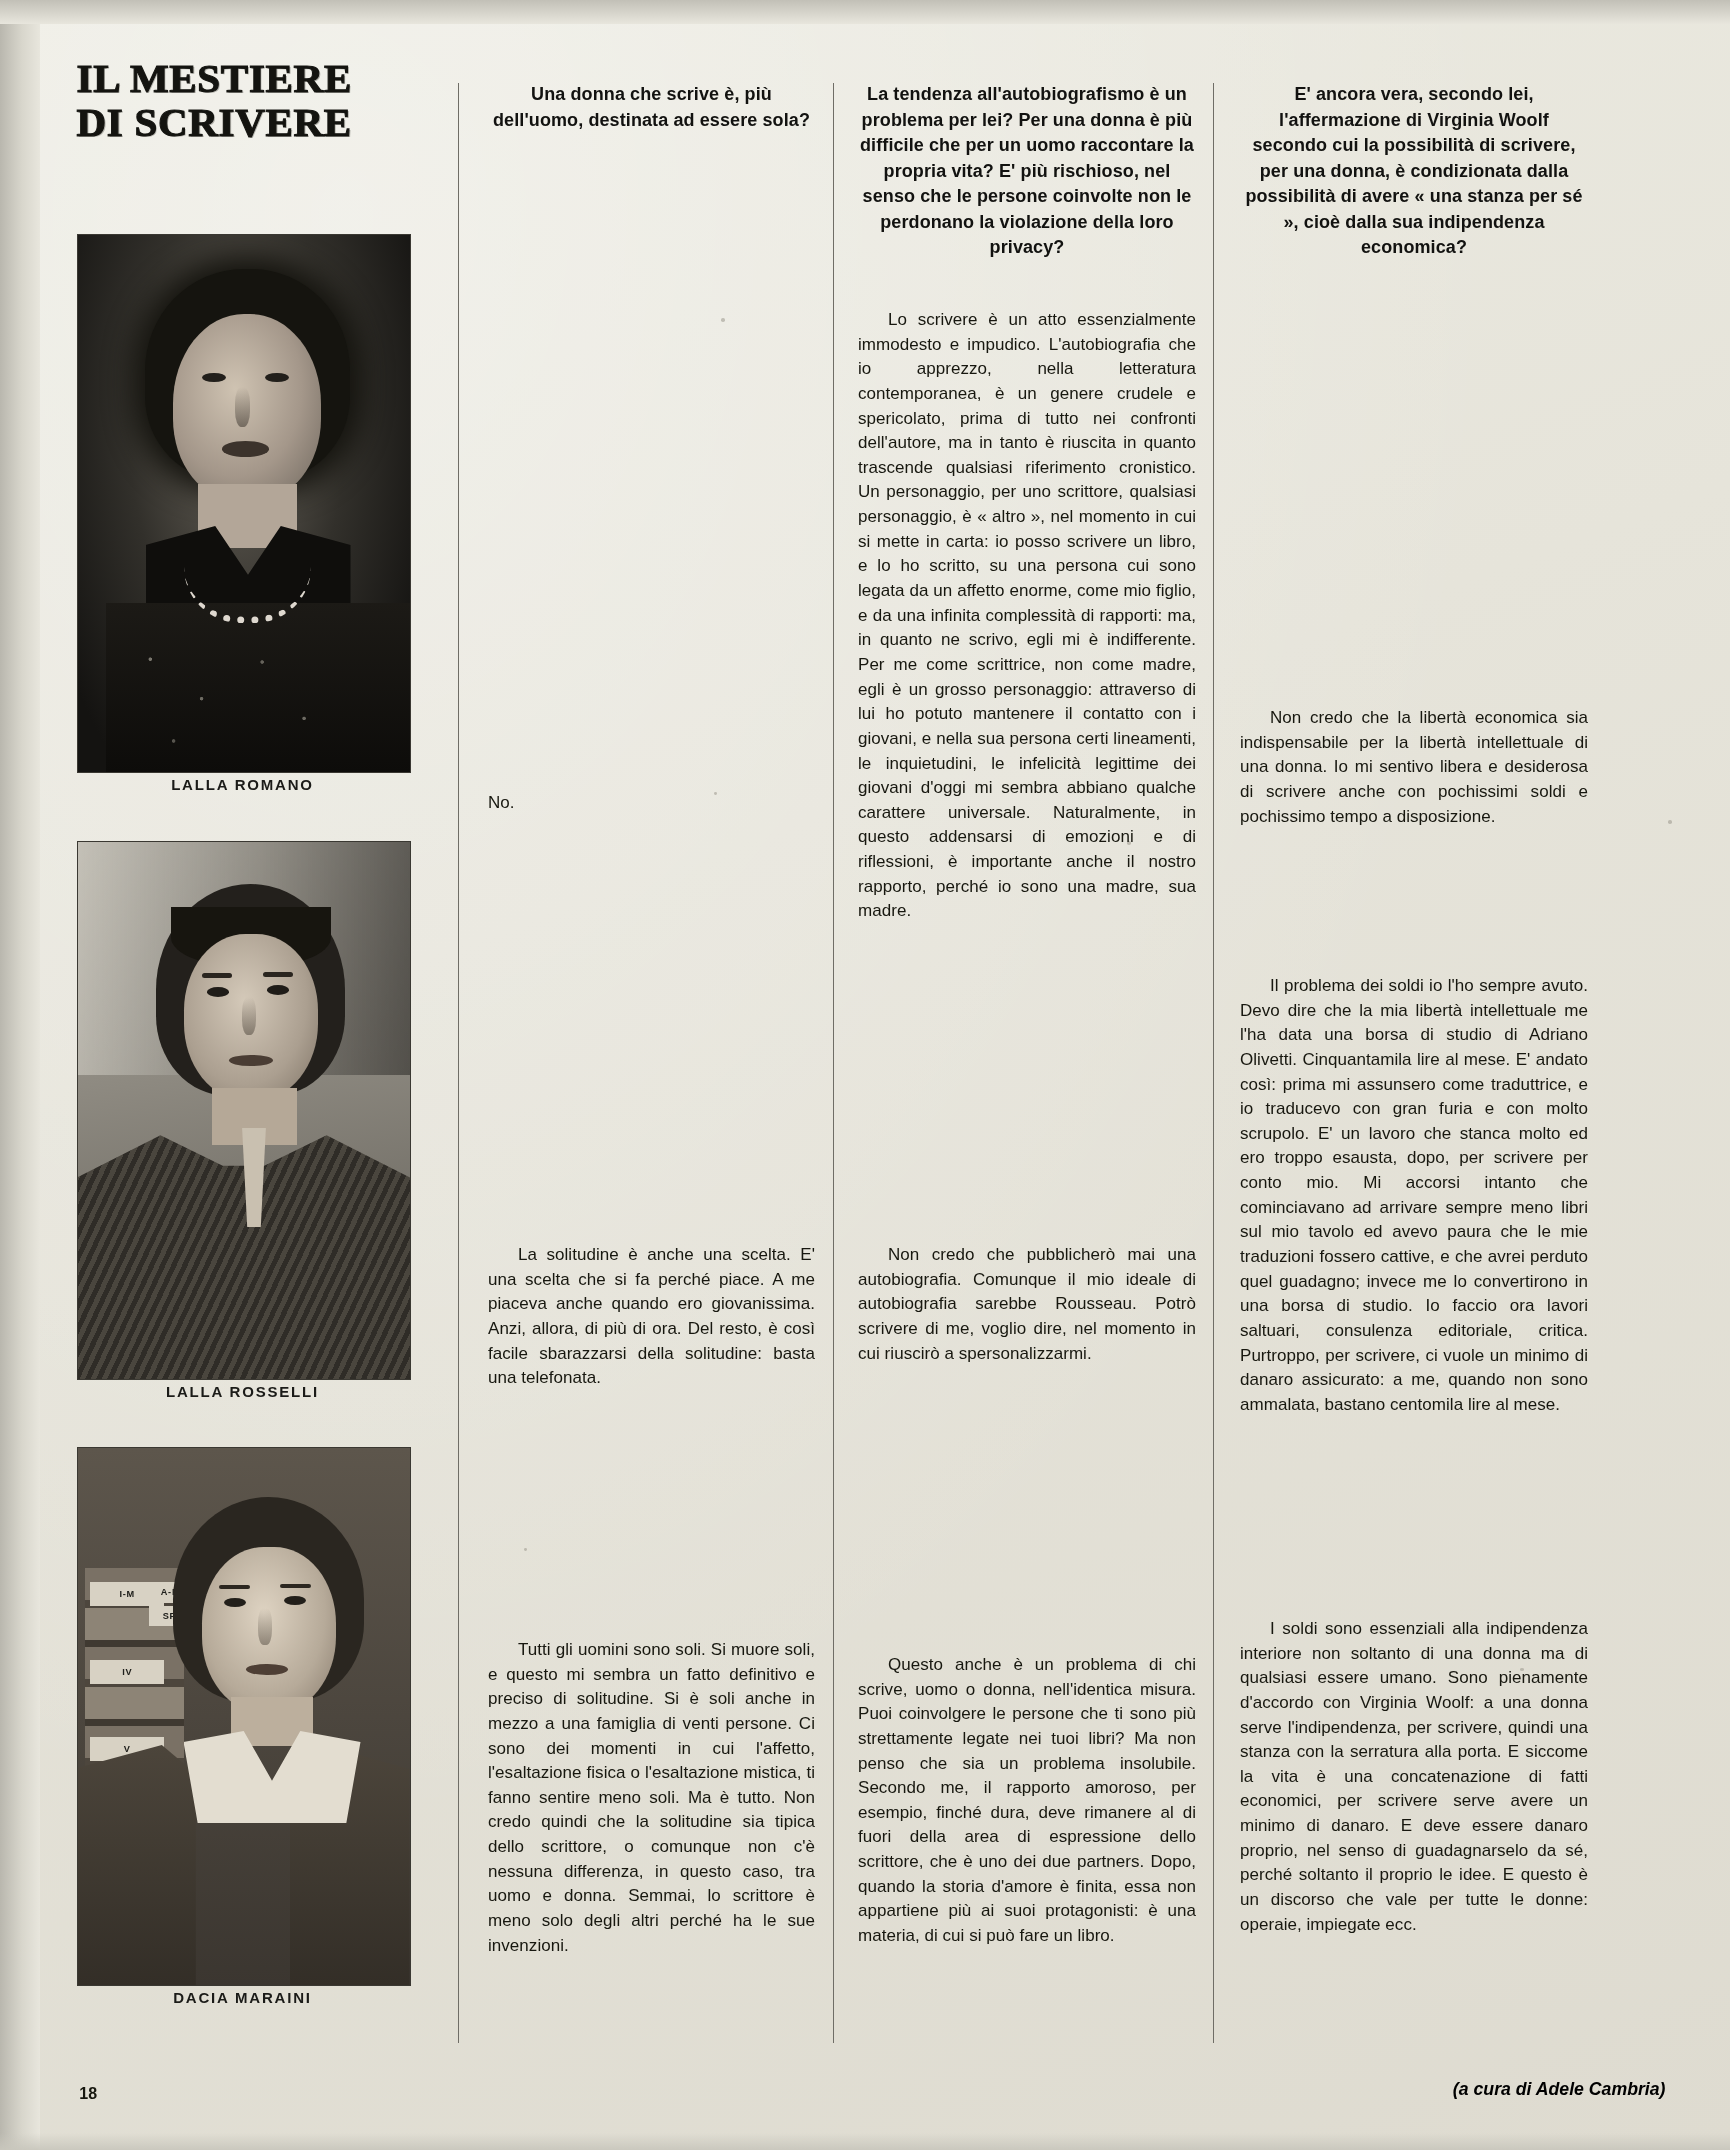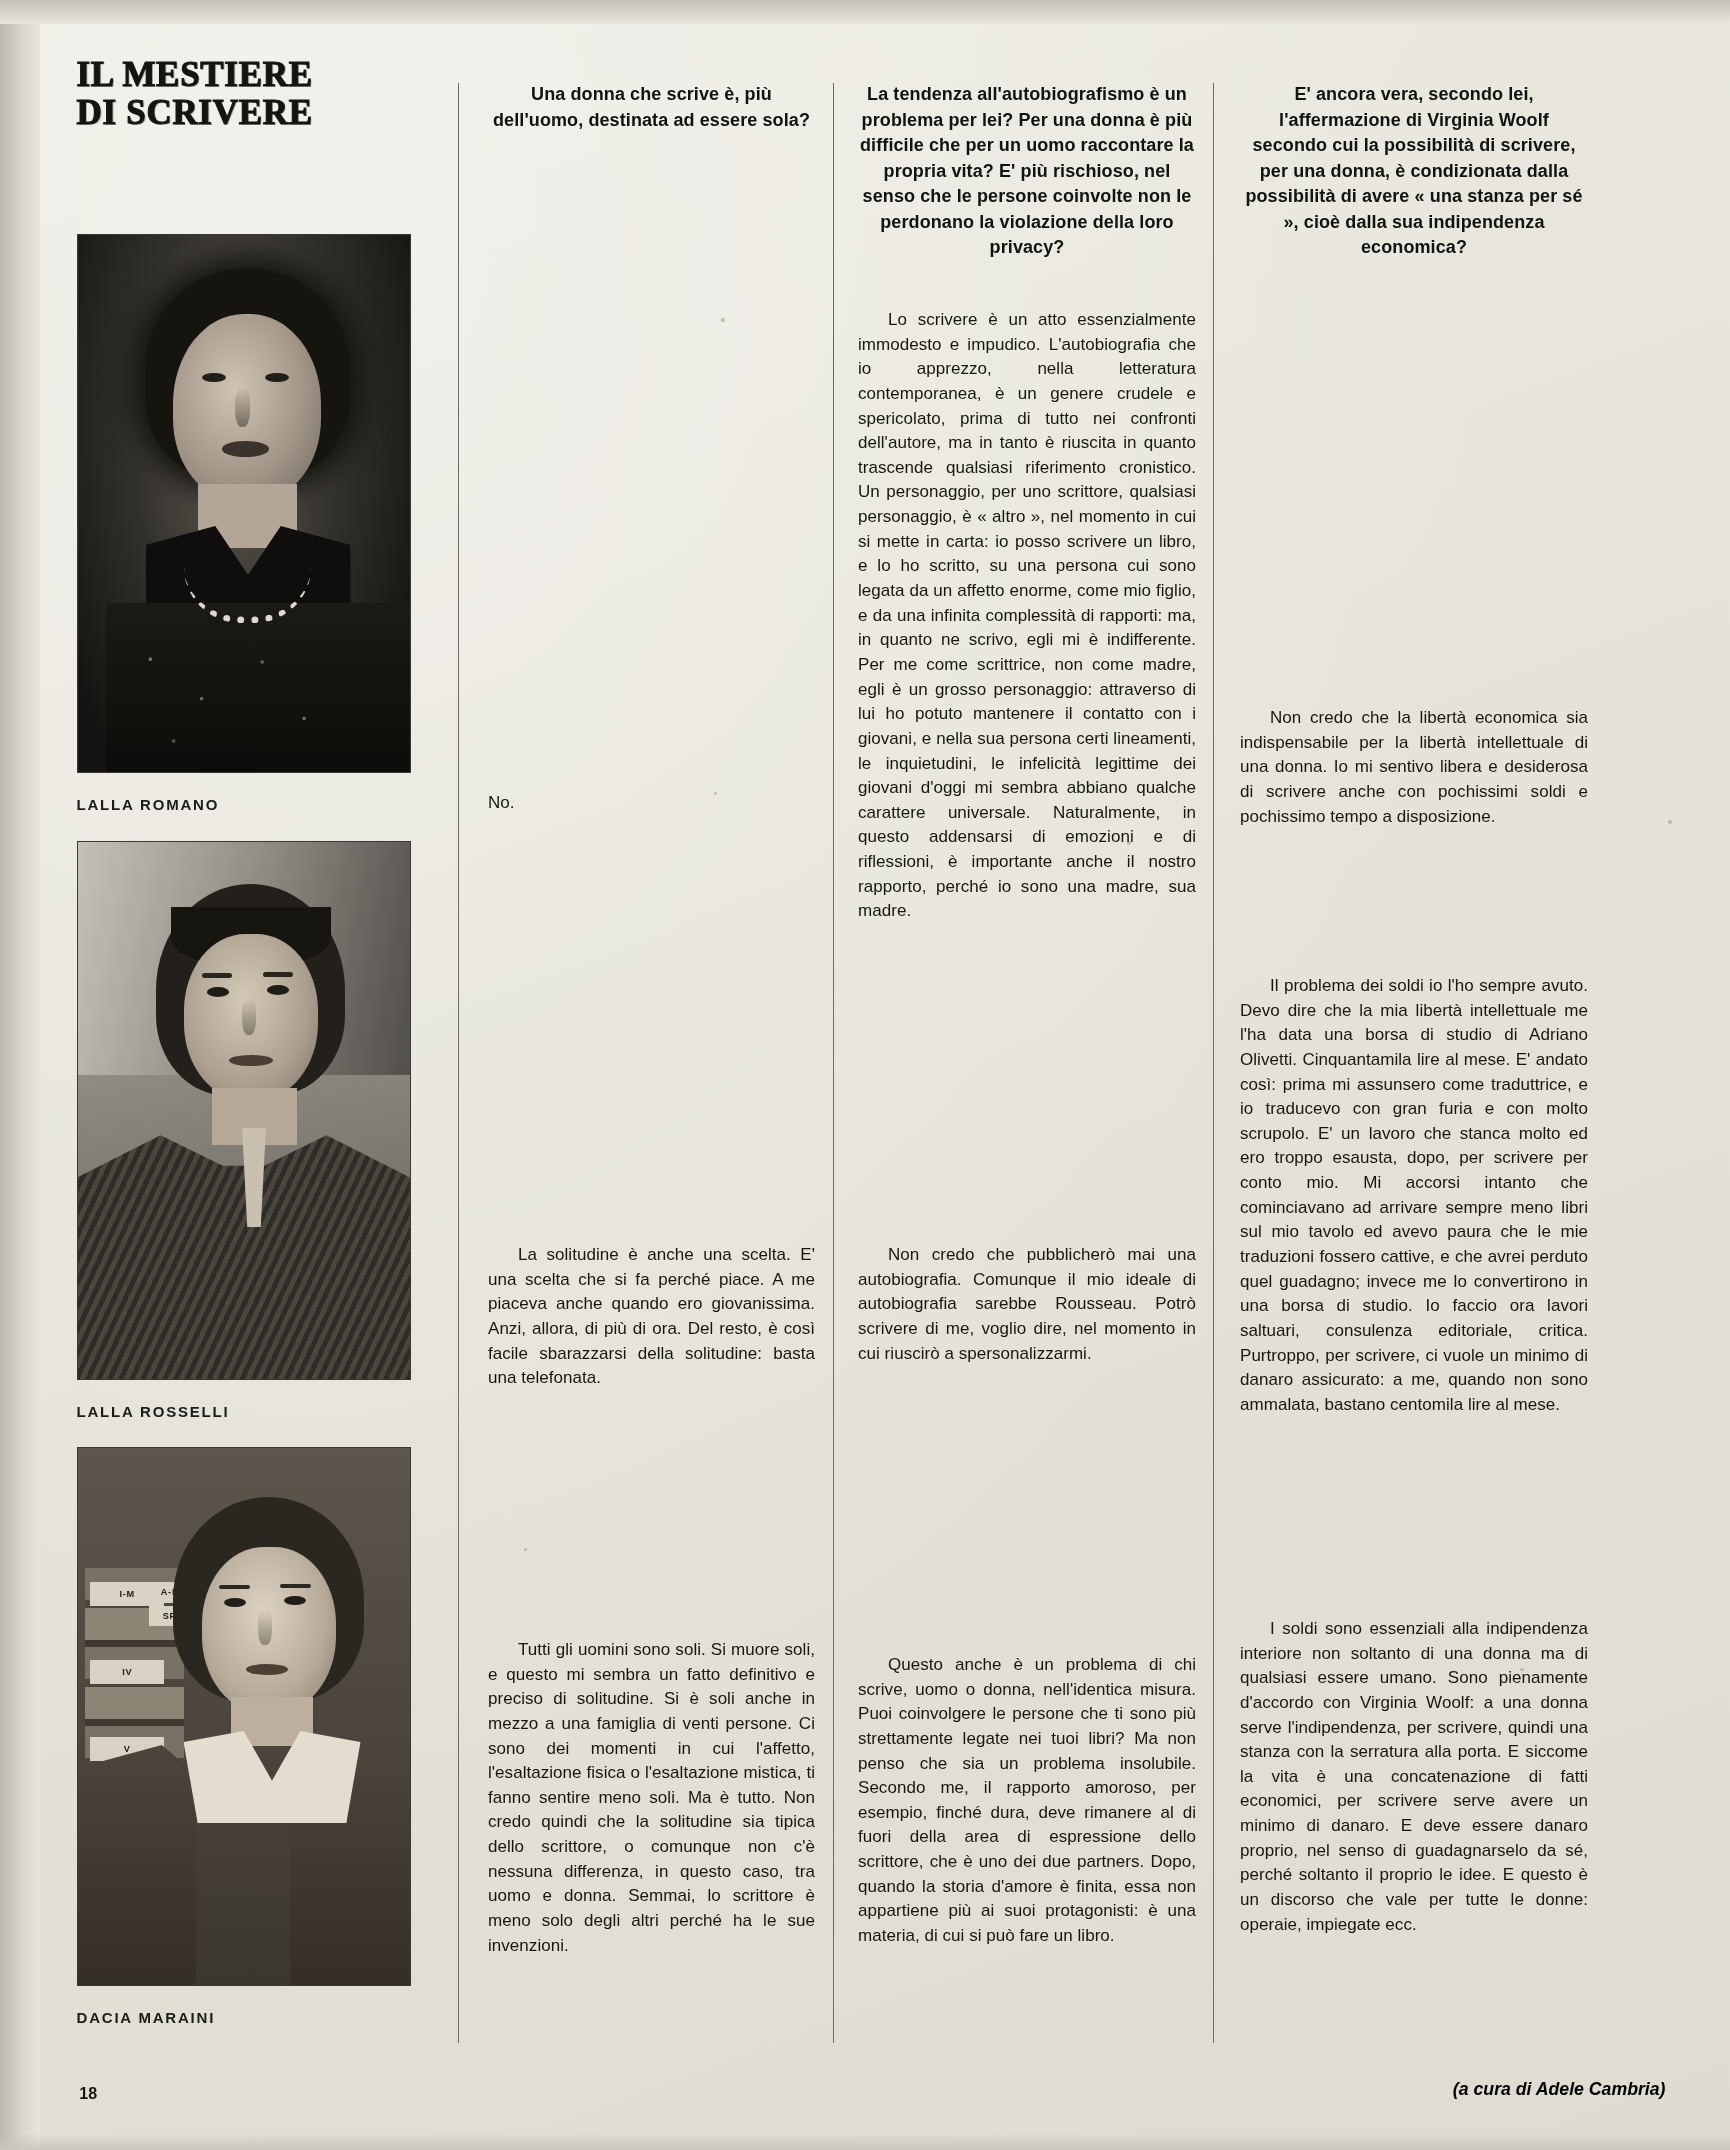--- a/index.html
+++ b/index.html
@@ -59,21 +59,21 @@
   
   .masthead {
     position: absolute;
     left: 8.5px;
     top: 14px;
     width: 368px;
   }
   .masthead-line {
     font-family: "Liberation Serif", serif;
     font-weight: 700;
-    font-size: 35px;
+    font-size: 41px;
     letter-spacing: 0.7px;
     line-height: 1.08;
     color: #141410;
     -webkit-text-stroke: 1.1px #141410;
     text-shadow: 1.4px 1.4px 0 rgba(20,20,16,0.28);
   }
 
   
   .cols {
     position: absolute;
@@ -111,22 +111,22 @@
 
   .photo {
     width: 332px;
     height: 537px;
     position: relative;
     overflow: hidden;
     border: 0.7px solid #3a3832;
     background: #2b2a26;
   }
   .photo-caption {
-    margin-top: 23px;
-    text-align: left;
+    margin-top: 3px;
+    text-align: center;
     font-size: 15px;
     font-weight: 700;
     letter-spacing: 1.8px;
     color: #1b1b18;
   }
 
   
   .ph1-bg { position:absolute; inset:0; background: radial-gradient(ellipse at 48% 34%, #6a655c 0%, #32302b 45%, #141311 85%); }
   .ph1-hair { position:absolute; left:67px; top:34px; width:205px; height:212px; border-radius:48% 48% 40% 40%; background:#15140f; box-shadow: 0 0 28px 12.7px #15140f; }
   .ph1-face { position:absolute; left:95px; top:79px; width:148px; height:187px; border-radius:48% 48% 44% 44%; background: radial-gradient(ellipse at 42% 40%, #cfc3b2 0%, #a4978a 55%, #6d655c 100%); }

